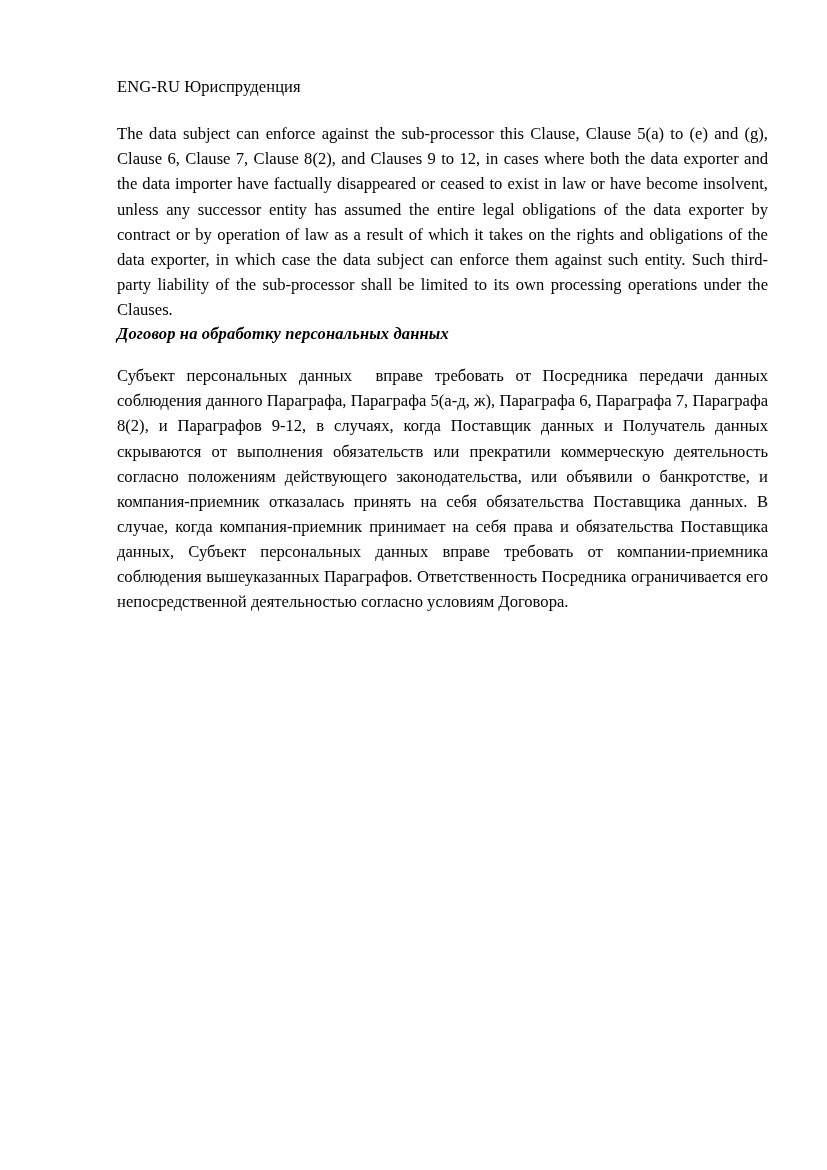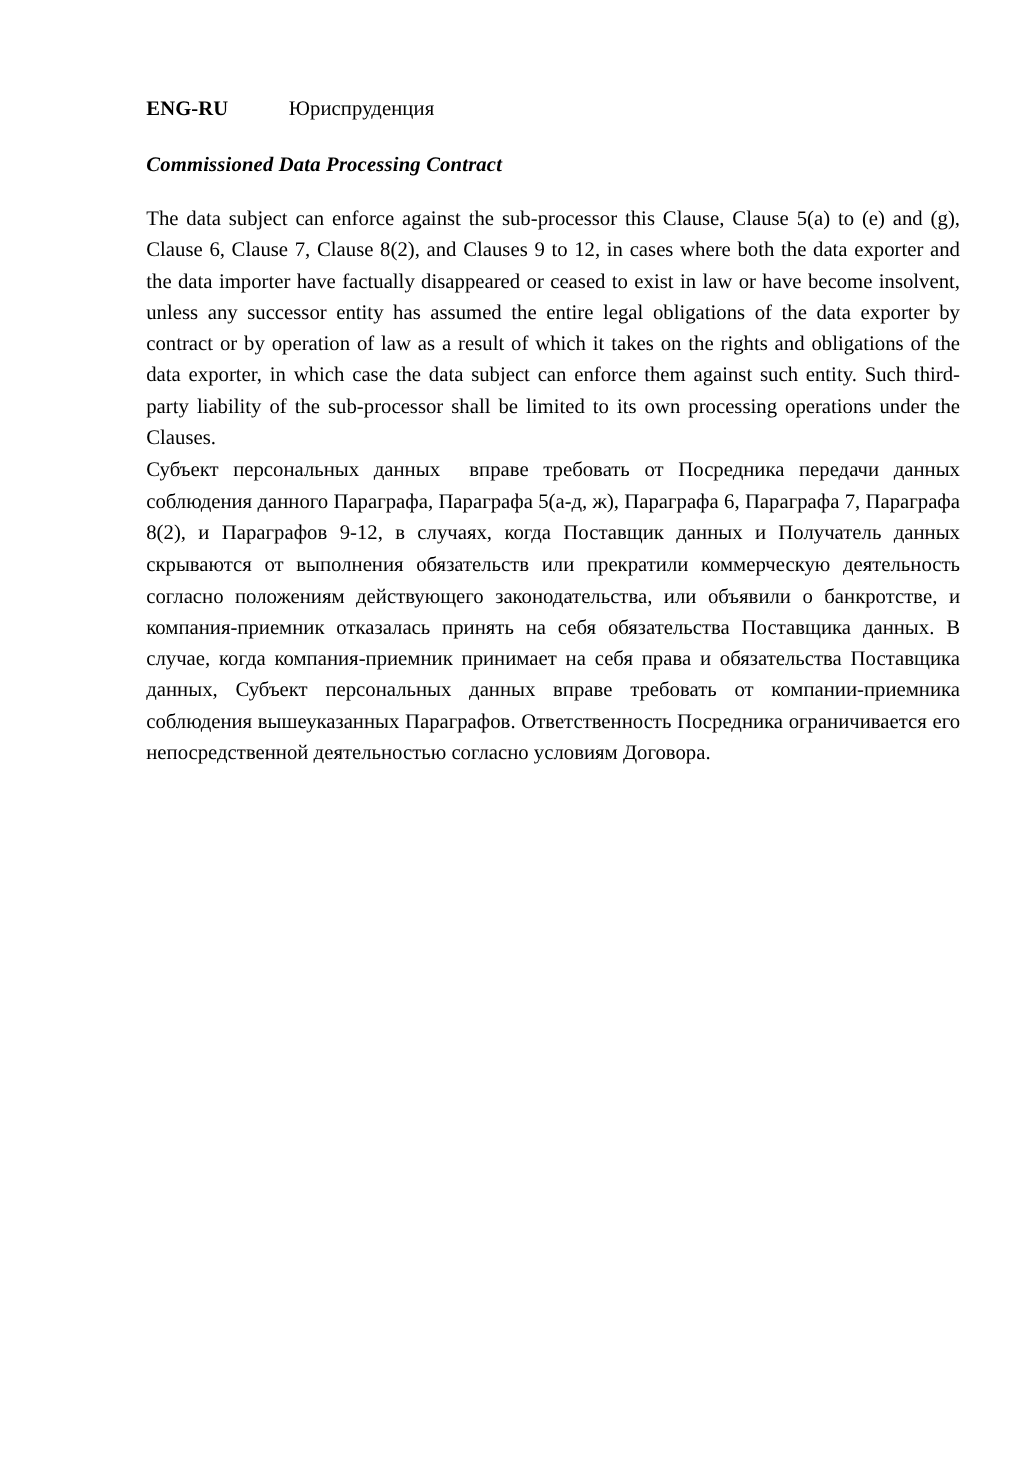--- a/index.html
+++ b/index.html
@@ -28,25 +28,24 @@
     top: 76px;
     width: 651px;
   }
   .doc-title {
     font-size: 16.5px;
     line-height: 1.35;
     margin: 0 0 23px 0;
     letter-spacing: 0.1px;
   }
   .doc-title .title-eng {
-    font-weight: bold;
+    font-weight: normal;
   }
   .doc-title .title-rus {
     font-weight: normal;
-    margin-left: 44px;
   }
   .section-heading {
     font-size: 16.5px;
     font-style: italic;
     line-height: 1.35;
     margin: 0 0 18px 0;
     letter-spacing: 0.15px;
   }
   .body-paragraph {
     font-size: 16.6px;
@@ -65,21 +64,21 @@
   }
 </style>
 </head>
 <body>
 
 <div class="page">
   <div class="content">
 
     <h1 class="doc-title"><span class="title-eng">ENG-RU</span><span class="title-rus"> Юриспруденция</span></h1>
 
-    <h2 class="section-heading">Commissioned Data Processing Contract</h2>
 
     <p class="body-paragraph gap-after-paragraph">The data subject can enforce against the sub-processor this Clause, Clause 5(a) to (e) and (g), Clause 6, Clause 7, Clause 8(2), and Clauses 9 to 12, in cases where both the data exporter and the data importer have factually disappeared or ceased to exist in law or have become insolvent, unless any successor entity has assumed the entire legal obligations of the data exporter by contract or by operation of law as a result of which it takes on the rights and obligations of the data exporter, in which case the data subject can enforce them against such entity. Such third-party liability of the sub-processor shall be limited to its own processing operations under the Clauses.</p>
 
+    <h2 class="section-heading ru-heading">Договор на обработку персональных данных</h2>
 
     <p class="body-paragraph">Субъект персональных данных  вправе требовать от Посредника передачи данных соблюдения данного Параграфа, Параграфа 5(а-д, ж), Параграфа 6, Параграфа 7, Параграфа 8(2), и Параграфов 9-12, в случаях, когда Поставщик данных и Получатель данных скрываются от выполнения обязательств или прекратили коммерческую деятельность согласно положениям действующего законодательства, или объявили о банкротстве, и компания-приемник отказалась принять на себя обязательства Поставщика данных. В случае, когда компания-приемник принимает на себя права и обязательства Поставщика данных, Субъект персональных данных вправе требовать от компании-приемника соблюдения вышеуказанных Параграфов. Ответственность Посредника ограничивается его непосредственной деятельностью согласно условиям Договора.</p>
 
   </div>
 </div>
 
 </body></html>

